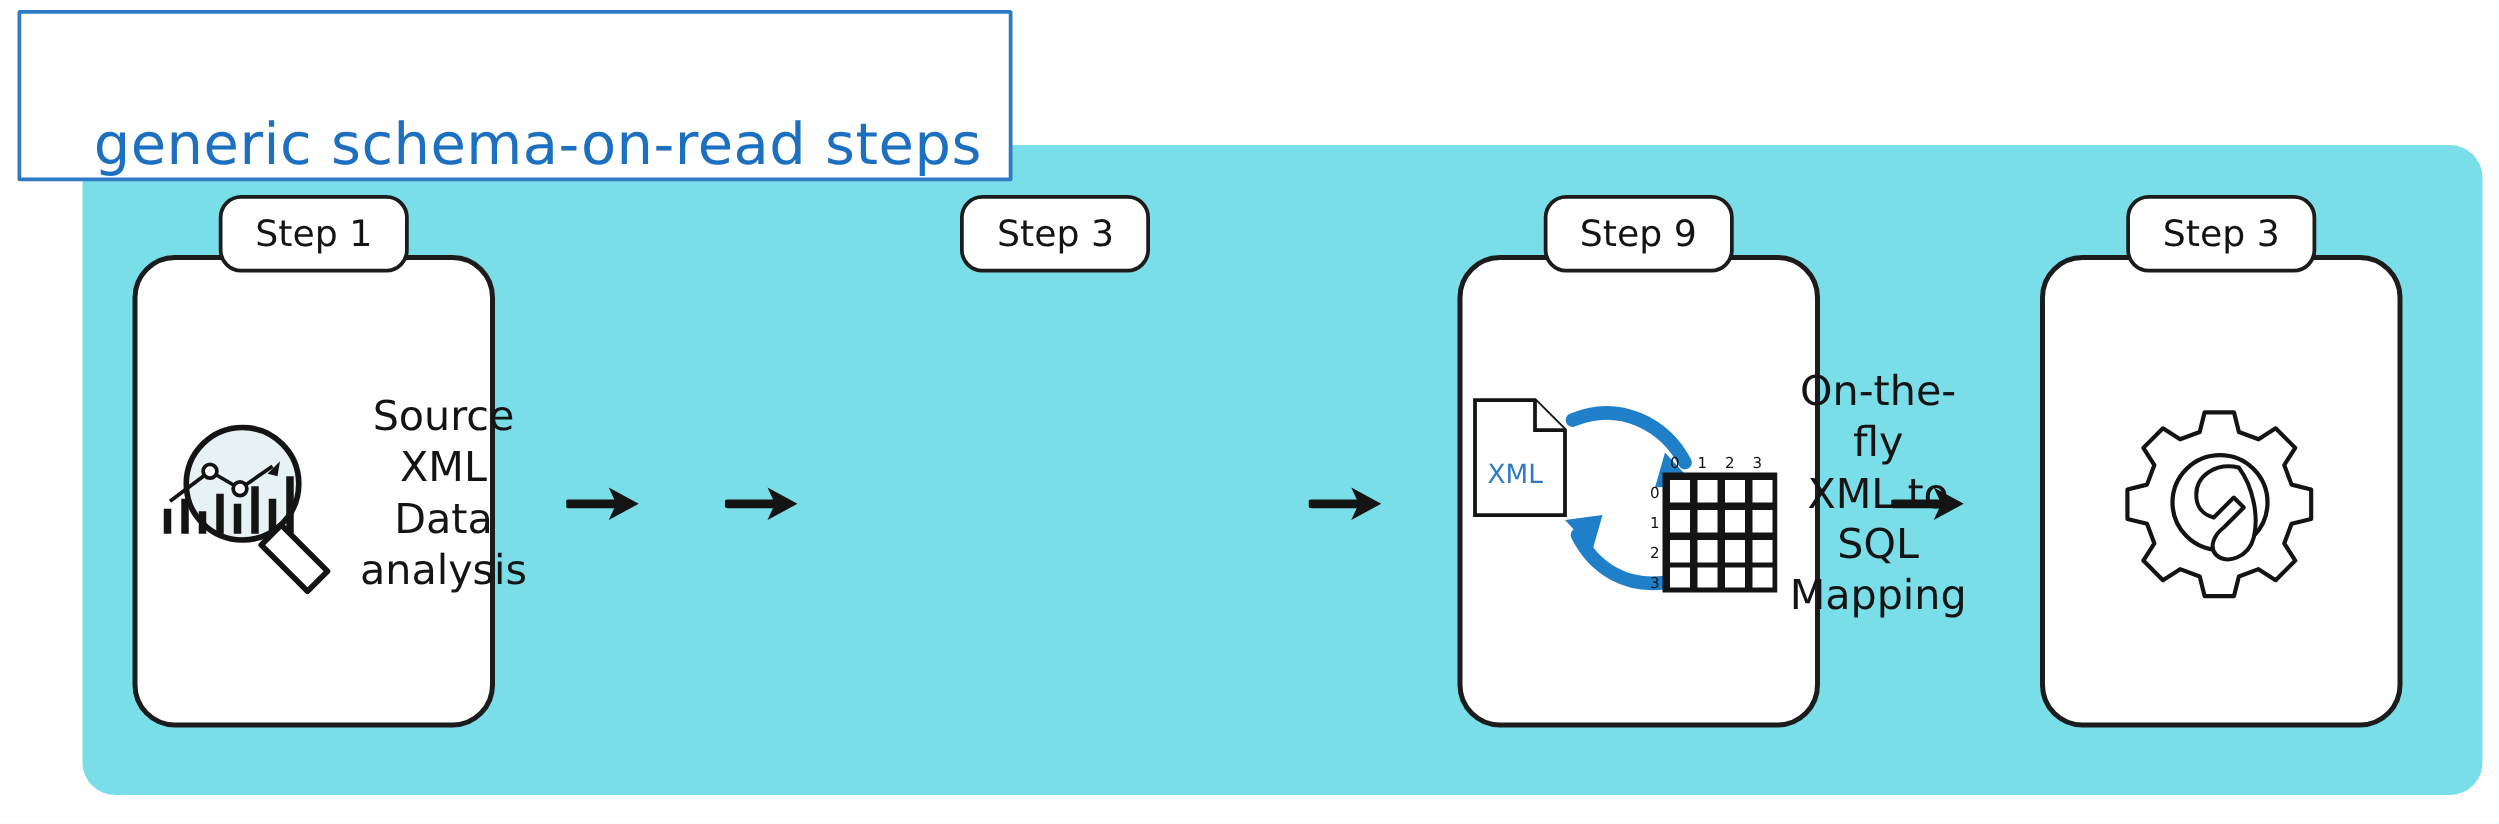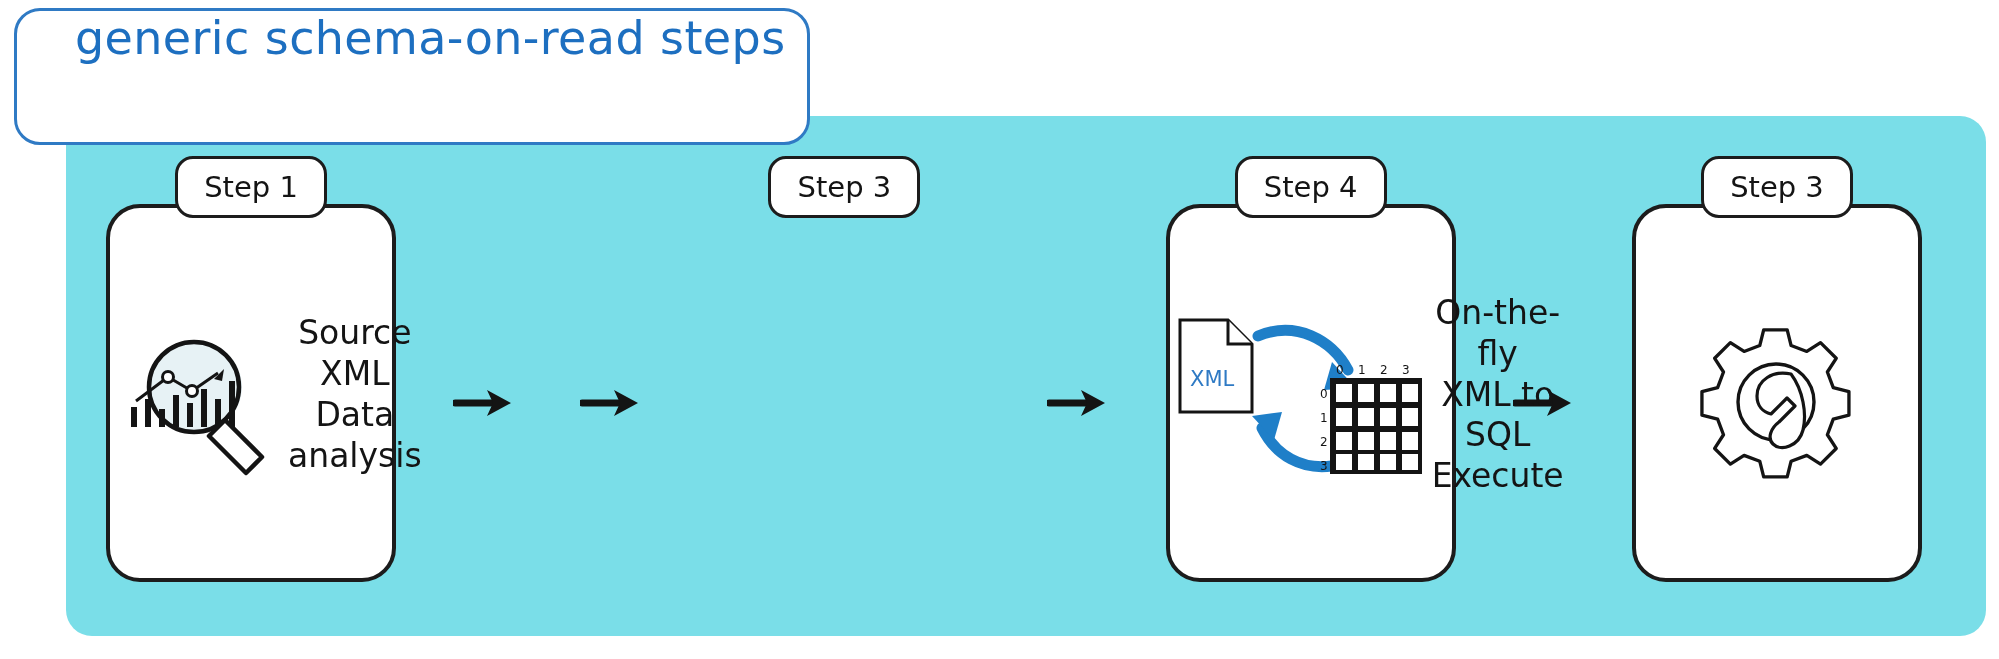--- a/index.html
+++ b/index.html
@@ -17,25 +17,25 @@
 
   
   #title-card {
     position: absolute;
     left: 14px;
     top: 8px;
     width: 796px;
     height: 137px;
     background: #ffffff;
     border: 3px solid #2f7ac4;
-    border-radius: 26px;
+    border-radius: 2px;
     box-sizing: border-box;
     z-index: 5;
     display: flex;
-    align-items: flex-start;
+    align-items: flex-end;
     padding-left: 58px;
   }
   #title-text {
     color: #1d6fc0;
     font-size: 46px;
     letter-spacing: 0.4px;
     font-family: "DejaVu Sans", sans-serif;
     font-weight: 400;
     white-space: nowrap;
   }
@@ -232,21 +232,21 @@
     <span>
       <svg width="62" height="34" viewBox="0 0 62 34">
         <line x1="2" y1="17" x2="40" y2="17" stroke="#141414" stroke-width="7" stroke-linecap="round"></line>
         <path d="M34 4 L58 17 L34 30 L40 17 Z" fill="#141414"></path>
       </svg>
     </span>
   </div>
 
   <div class="step-wrap">
     <div class="step-badge">
-      <span>Step 4</span>
+      <span>Step 9</span>
     </div>
     <div class="step-card">
       <div class="icon-area" style="margin-top:14px;height:172px;">
         <span>
           <svg width="252" height="172" viewBox="0 0 252 172" fill="none">
 
             <g>
               <path d="M10 8 L58 8 L82 32 L82 100 L10 100 Z" fill="#ffffff" stroke="#141414" stroke-width="3"></path>
               <path d="M58 8 L58 32 L82 32" fill="#ffffff" stroke="#141414" stroke-width="3"></path>
               <text class="xml-doc-text" x="20" y="74">XML</text>
@@ -295,21 +295,21 @@
                 <rect x="188" y="142" width="16" height="16"></rect>
                 <rect x="210" y="142" width="16" height="16"></rect>
                 <rect x="232" y="142" width="16" height="16"></rect>
               </g>
             </g>
           </svg>
         </span>
       </div>
       <div class="step-label">On-the-fly
 XML to SQL
-Execute</div>
+Mapping</div>
     </div>
   </div>
 
   <div class="connector">
     <span>
       <svg width="62" height="34" viewBox="0 0 62 34">
         <line x1="2" y1="17" x2="40" y2="17" stroke="#141414" stroke-width="7" stroke-linecap="round"></line>
         <path d="M34 4 L58 17 L34 30 L40 17 Z" fill="#141414"></path>
       </svg>
     </span>

